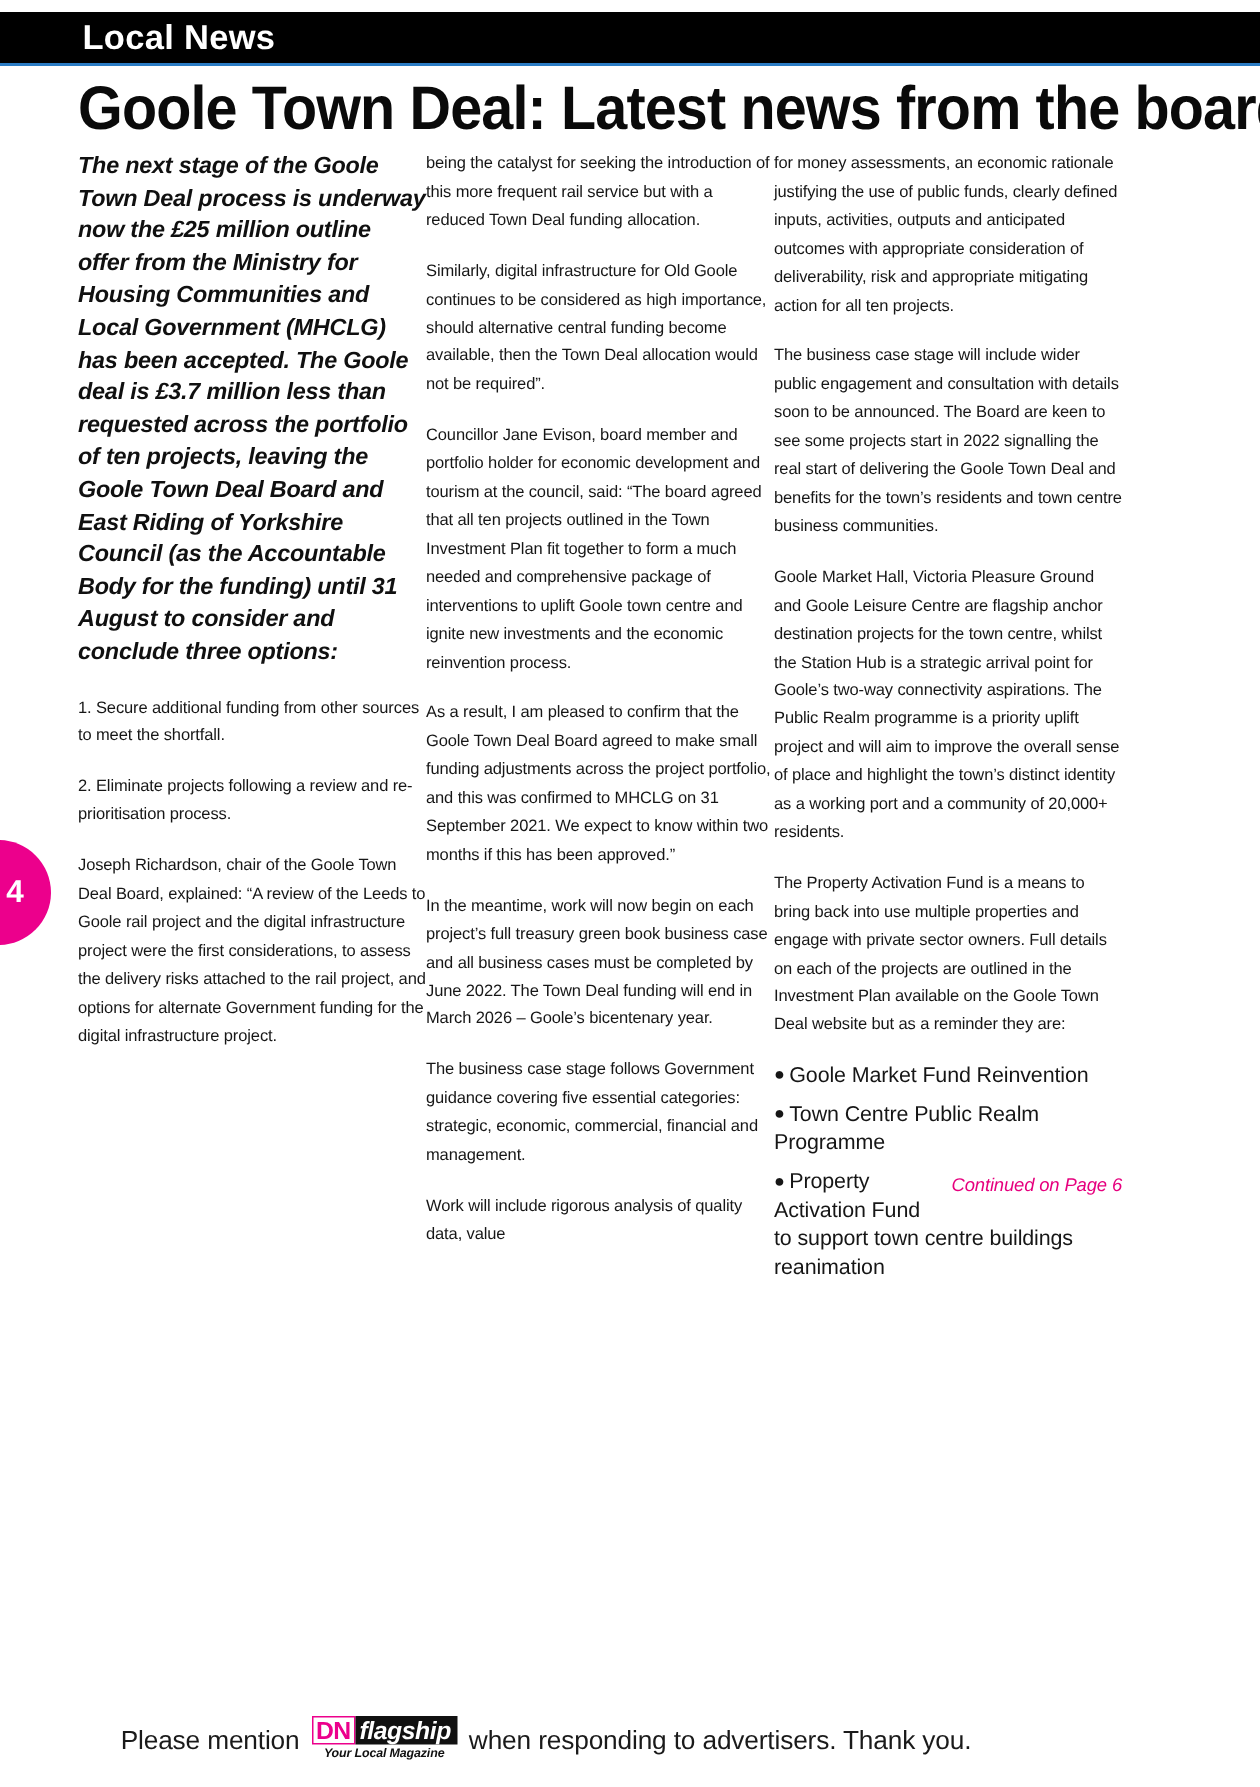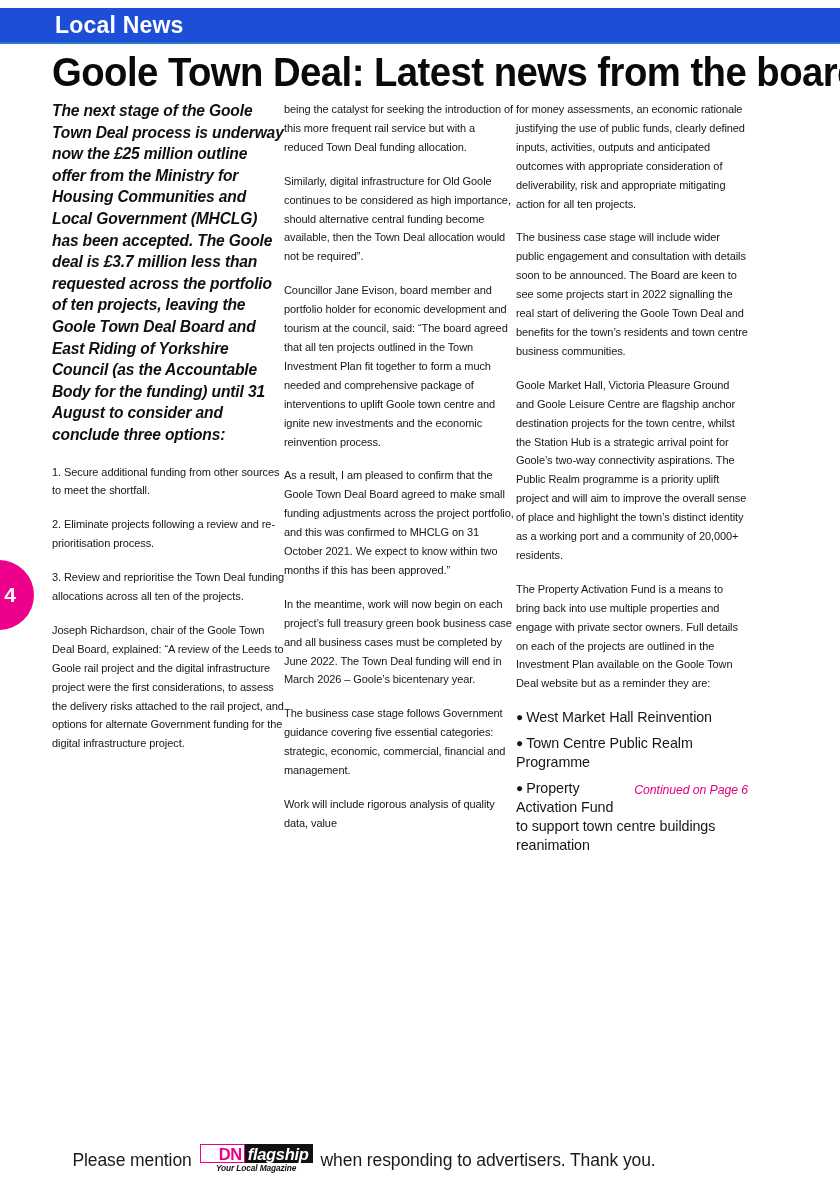--- a/index.html
+++ b/index.html
@@ -17,21 +17,21 @@
     overflow: hidden;
   }
 
   
   .header-band {
     position: absolute;
     left: 0;
     top: 8px;
     width: 840px;
     height: 36px;
-    background: #1d4ed8;
+    background: #000000;
     border-bottom: 2px solid #2b7cc4;
   }
   .header-band .kicker {
     position: absolute;
     left: 55px;
     top: 50%;
     transform: translateY(-50%);
     color: #ffffff;
     font-size: 23px;
     font-weight: bold;
@@ -155,21 +155,21 @@
     align-items: stretch;
     height: 19px;
   }
   .logo-dn {
     background: #ffffff;
     border: 1.5px solid #ec008c;
     color: #ec008c;
     font-weight: bold;
     font-size: 16.5px;
     line-height: 16px;
-    padding: 0 2px 0 18px;
+    padding: 0 2px 0 2px;
     display: flex;
     align-items: center;
     letter-spacing: -0.4px;
   }
   .logo-fourteen {
     background: #111111;
     color: #ffffff;
     font-weight: bold;
     font-style: italic;
     font-size: 16.5px;
@@ -201,41 +201,40 @@
 <div class="page-bubble">
   <span>4</span>
 </div>
 
 <div class="columns">
 
   <div class="col">
     <p class="lead">The next stage of the Goole Town Deal process is underway now the £25 million outline offer from the Ministry for Housing Communities and Local Government (MHCLG) has been accepted. The Goole deal is £3.7 million less than requested across the portfolio of ten projects, leaving the Goole Town Deal Board and East Riding of Yorkshire Council (as the Accountable Body for the funding) until 31 August to consider and conclude three options:</p>
     <p class="body">1. Secure additional funding from other sources to meet the shortfall.</p>
     <p class="body">2. Eliminate projects following a review and re-prioritisation process.</p>
-    <p class="body">3. Review and reprioritise the Town Deal funding allocations across all ten of the projects.</p>
     <p class="body">Joseph Richardson, chair of the Goole Town Deal Board, explained: “A review of the Leeds to Goole rail project and the digital infrastructure project were the first considerations, to assess the delivery risks attached to the rail project, and options for alternate Government funding for the digital infrastructure project.</p>
   </div>
 
   <div class="col">
     <p class="body">being the catalyst for seeking the introduction of this more frequent rail service but with a reduced Town Deal funding allocation.</p>
     <p class="body">Similarly, digital infrastructure for Old Goole continues to be considered as high importance, should alternative central funding become available, then the Town Deal allocation would not be required”.</p>
     <p class="body">Councillor Jane Evison, board member and portfolio holder for economic development and tourism at the council, said: “The board agreed that all ten projects outlined in the Town Investment Plan fit together to form a much needed and comprehensive package of interventions to uplift Goole town centre and ignite new investments and the economic reinvention process.</p>
-    <p class="body">As a result, I am pleased to confirm that the Goole Town Deal Board agreed to make small funding adjustments across the project portfolio, and this was confirmed to MHCLG on 31 October 2021. We expect to know within two months if this has been approved.”</p>
+    <p class="body">As a result, I am pleased to confirm that the Goole Town Deal Board agreed to make small funding adjustments across the project portfolio, and this was confirmed to MHCLG on 31 September 2021. We expect to know within two months if this has been approved.”</p>
     <p class="body">In the meantime, work will now begin on each project’s full treasury green book business case and all business cases must be completed by June 2022. The Town Deal funding will end in March 2026 – Goole’s bicentenary year.</p>
     <p class="body">The business case stage follows Government guidance covering five essential categories: strategic, economic, commercial, financial and management.</p>
     <p class="body">Work will include rigorous analysis of quality data, value</p>
   </div>
 
   <div class="col">
     <p class="body">for money assessments, an economic rationale justifying the use of public funds, clearly defined inputs, activities, outputs and anticipated outcomes with appropriate consideration of deliverability, risk and appropriate mitigating action for all ten projects.</p>
     <p class="body">The business case stage will include wider public engagement and consultation with details soon to be announced. The Board are keen to see some projects start in 2022 signalling the real start of delivering the Goole Town Deal and benefits for the town’s residents and town centre business communities.</p>
     <p class="body">Goole Market Hall, Victoria Pleasure Ground and Goole Leisure Centre are flagship anchor destination projects for the town centre, whilst the Station Hub is a strategic arrival point for Goole’s two-way connectivity aspirations. The Public Realm programme is a priority uplift project and will aim to improve the overall sense of place and highlight the town’s distinct identity as a working port and a community of 20,000+ residents.</p>
     <p class="body">The Property Activation Fund is a means to bring back into use multiple properties and engage with private sector owners. Full details on each of the projects are outlined in the Investment Plan available on the Goole Town Deal website but as a reminder they are:</p>
 
-    <p class="bullet"><span class="dot">●</span><span>West Market Hall Reinvention</span></p>
+    <p class="bullet"><span class="dot">●</span><span>Goole Market Fund Reinvention</span></p>
     <p class="bullet"><span class="dot">●</span><span>Town Centre Public Realm Programme</span></p>
     <p class="bullet"><span class="continued">Continued on Page 6</span><span class="dot">●</span><span>Property Activation Fund to support town centre buildings reanimation</span></p>
   </div>
 
 </div>
 
 <div class="footer">
   <span class="ftxt">Please mention</span>
 
   <span class="logo">

